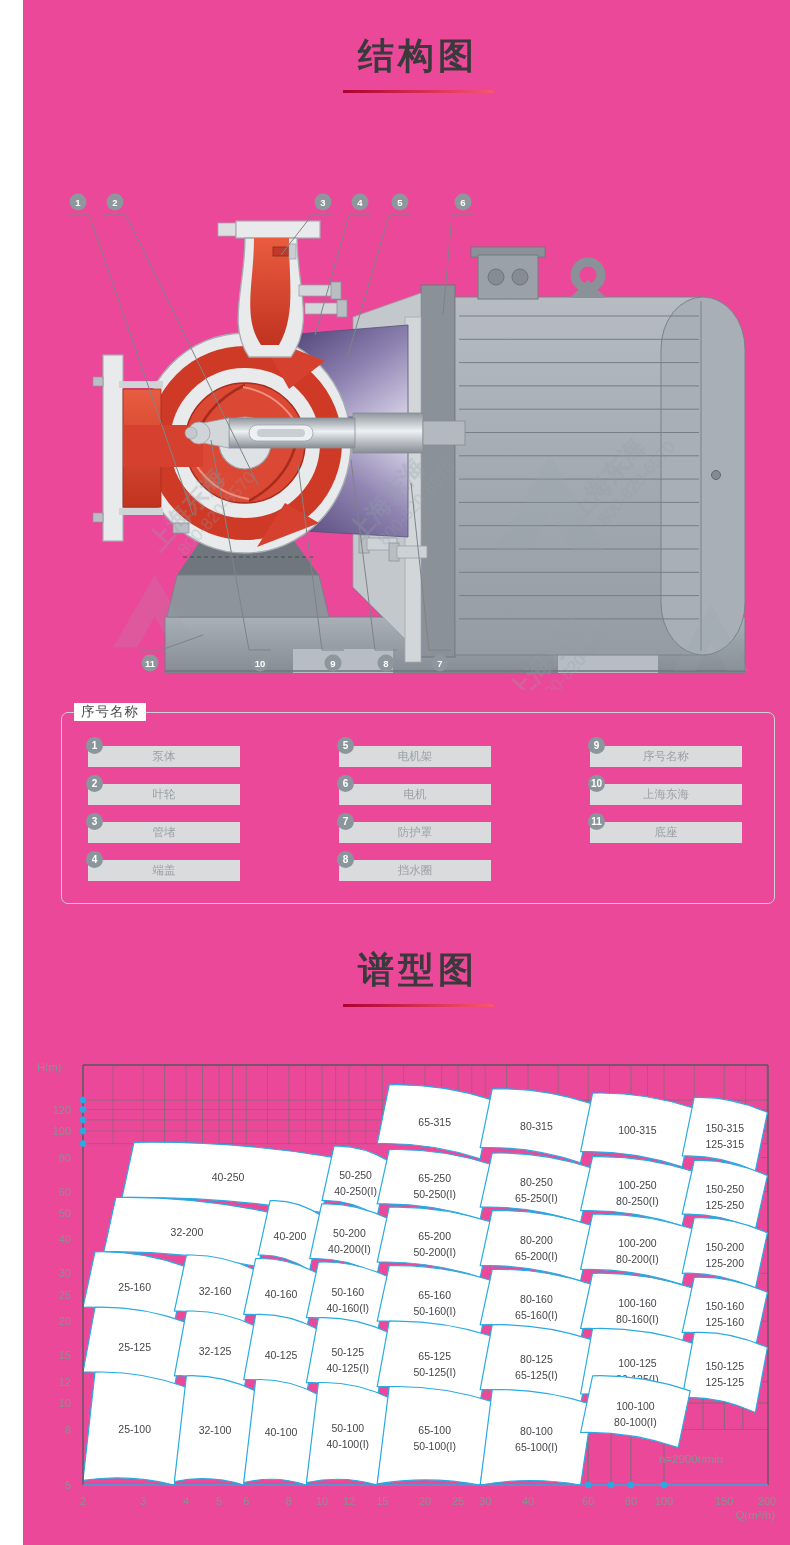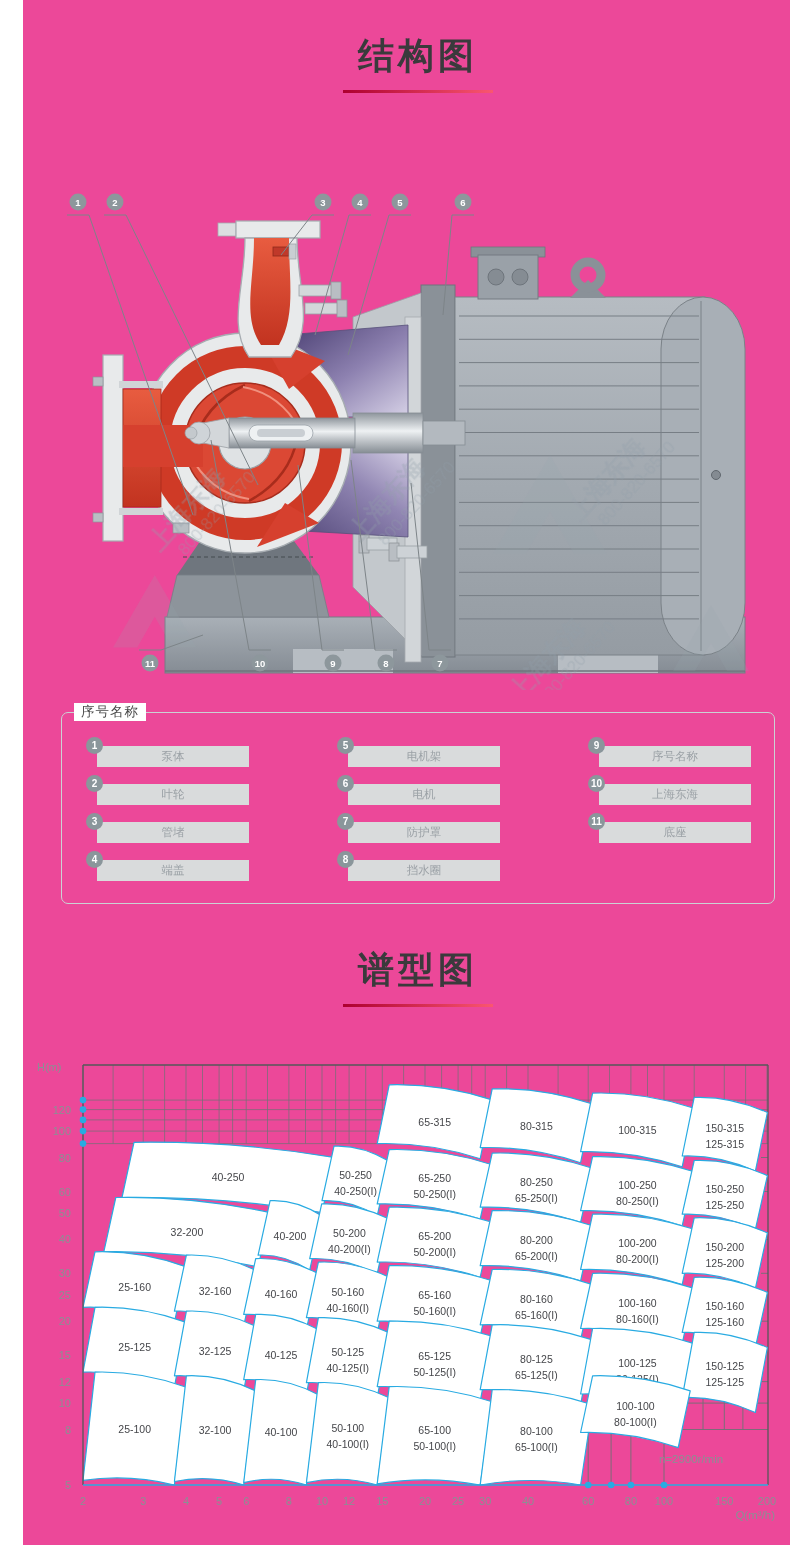--- a/index.html
+++ b/index.html
@@ -15,21 +15,21 @@
   .parts-panel{position:relative;margin:22px 38px 0;border:1px solid #ccd1d4;border-radius:7px;
                padding:24px 24px 14px;}
   .parts-title{position:absolute;top:-10px;left:12px;background:#fff;padding:0 7px;
                font-size:13.5px;font-weight:400;color:#4a4a4a;letter-spacing:1px;}
   .parts-grid{display:grid;grid-template-columns:162px 162px 162px;justify-content:space-between;}
   .parts-col{display:flex;flex-direction:column;}
   .part-item{position:relative;height:30px;margin-bottom:8px;}
   .part-badge{position:absolute;left:0;top:0;width:17px;height:17px;border-radius:50%;
               background:#8a969b;color:#fff;font-size:10px;font-weight:700;
               display:flex;align-items:center;justify-content:center;z-index:2;}
-  .part-bar{position:absolute;left:11px;top:9px;width:152px;height:21px;background:#d9dbdc;
+  .part-bar{position:absolute;left:2px;top:9px;width:152px;height:21px;background:#d9dbdc;
             color:#9ba1a6;font-size:11.5px;display:flex;align-items:center;justify-content:center;}
   text{font-family:"Liberation Sans",sans-serif;}
 </style>
 </head>
 <body>
 
 <div class="page">
 
   <div class="sec-head first">
     <span class="sec-title">结构图</span>

